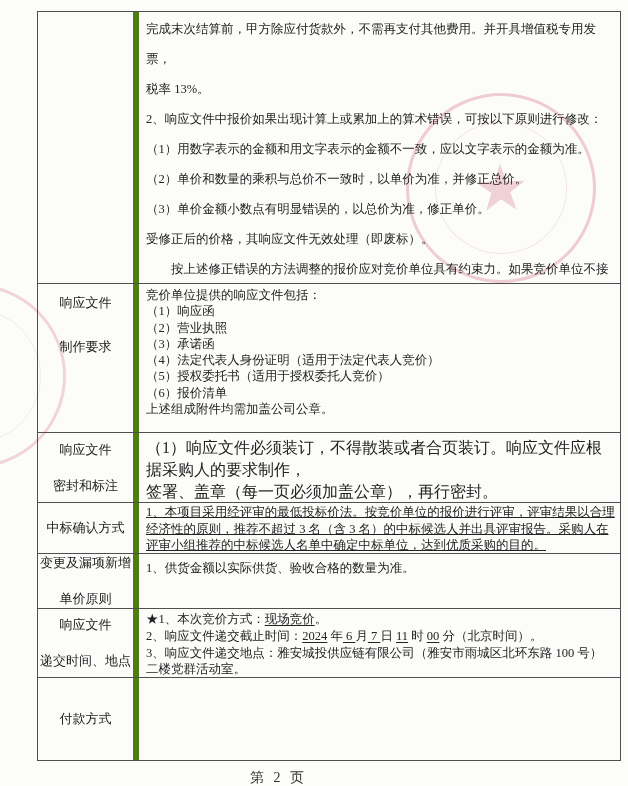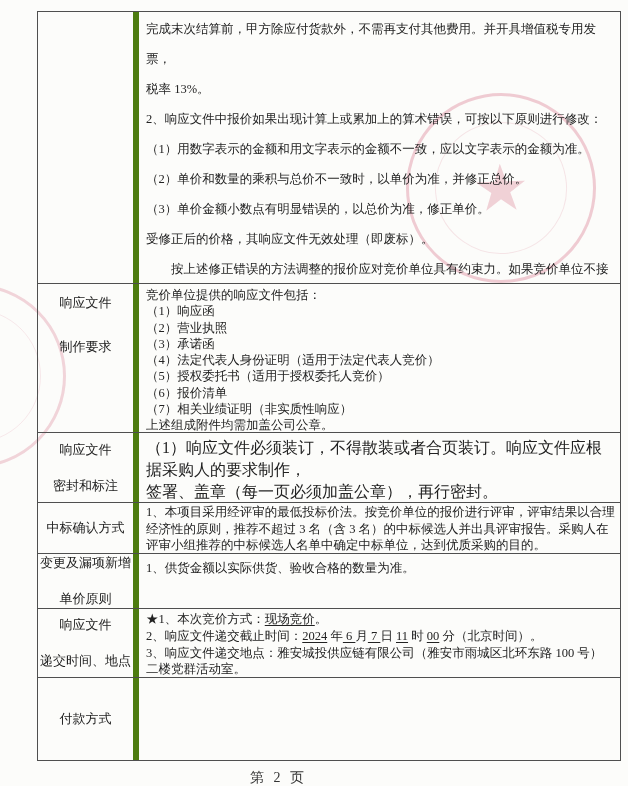--- a/index.html
+++ b/index.html
@@ -22,21 +22,21 @@
   .hcell.top{justify-content:flex-start;padding-top:12px;gap:30px;}
   .hline{white-space:nowrap;line-height:14px;}
   .ccell{
     flex:1;padding:2px 5px 0 7px;font-size:12.5px;overflow:hidden;
     box-sizing:border-box;word-break:break-all;
   }
   .ln{white-space:pre-wrap;}
   .r0{height:272px;} .r0 .ccell .ln{line-height:30px;}
   .r1{height:149px;} .r1 .ccell{padding-top:3px;} .r1 .ccell .ln{line-height:16.3px;}
   .r2{height:70px;}  .r2 .ccell{font-size:16px;padding-top:4px;} .r2 .ccell .ln{line-height:22px;}
-  .r3{height:51px;}  .r3 .ccell{padding-top:1px;} .r3 .ccell .ln{line-height:16.6px;}
+  .r3{height:51px;}  .r3 .ccell{padding-top:1px;} .r3 .ccell .ln{line-height:16.6px;text-decoration:underline;}
   .r4{height:55px;}  .r4 .ccell{padding-top:6px;} .r4 .ccell .ln{line-height:17px;}
   .r5{height:69px;}  .r5 .ccell{padding-top:2px;} .r5 .ccell .ln{line-height:16.8px;}
   .r6{height:82px;}  .r6 .ccell{padding-top:1px;} .r6 .ccell .ln{line-height:16.3px;}
   .u{text-decoration:underline;text-underline-offset:2px;}
   .footer{
     position:absolute;left:250px;top:769px;font-size:14px;color:#333;
     letter-spacing:3px;font-family:"Liberation Serif","DejaVu Serif",serif;
   }
   
   .stamp{position:absolute;border-radius:50%;pointer-events:none;}
@@ -98,21 +98,20 @@
         <span class="hline">制作要求</span>
       </div>
       <div class="ccell">
         <div class="ln">竞价单位提供的响应文件包括：</div>
         <div class="ln">（1）响应函</div>
         <div class="ln">（2）营业执照</div>
         <div class="ln">（3）承诺函</div>
         <div class="ln">（4）法定代表人身份证明（适用于法定代表人竞价）</div>
         <div class="ln">（5）授权委托书（适用于授权委托人竞价）</div>
         <div class="ln">（6）报价清单</div>
-        <div class="ln">（7）相关业绩证明（非实质性响应）</div>
         <div class="ln">上述组成附件均需加盖公司公章。</div>
       </div>
     </div>
 
     <div class="row r2">
       <div class="hcell">
         <span class="hline">响应文件</span>
         <span class="hline">密封和标注</span>
       </div>
       <div class="ccell">

